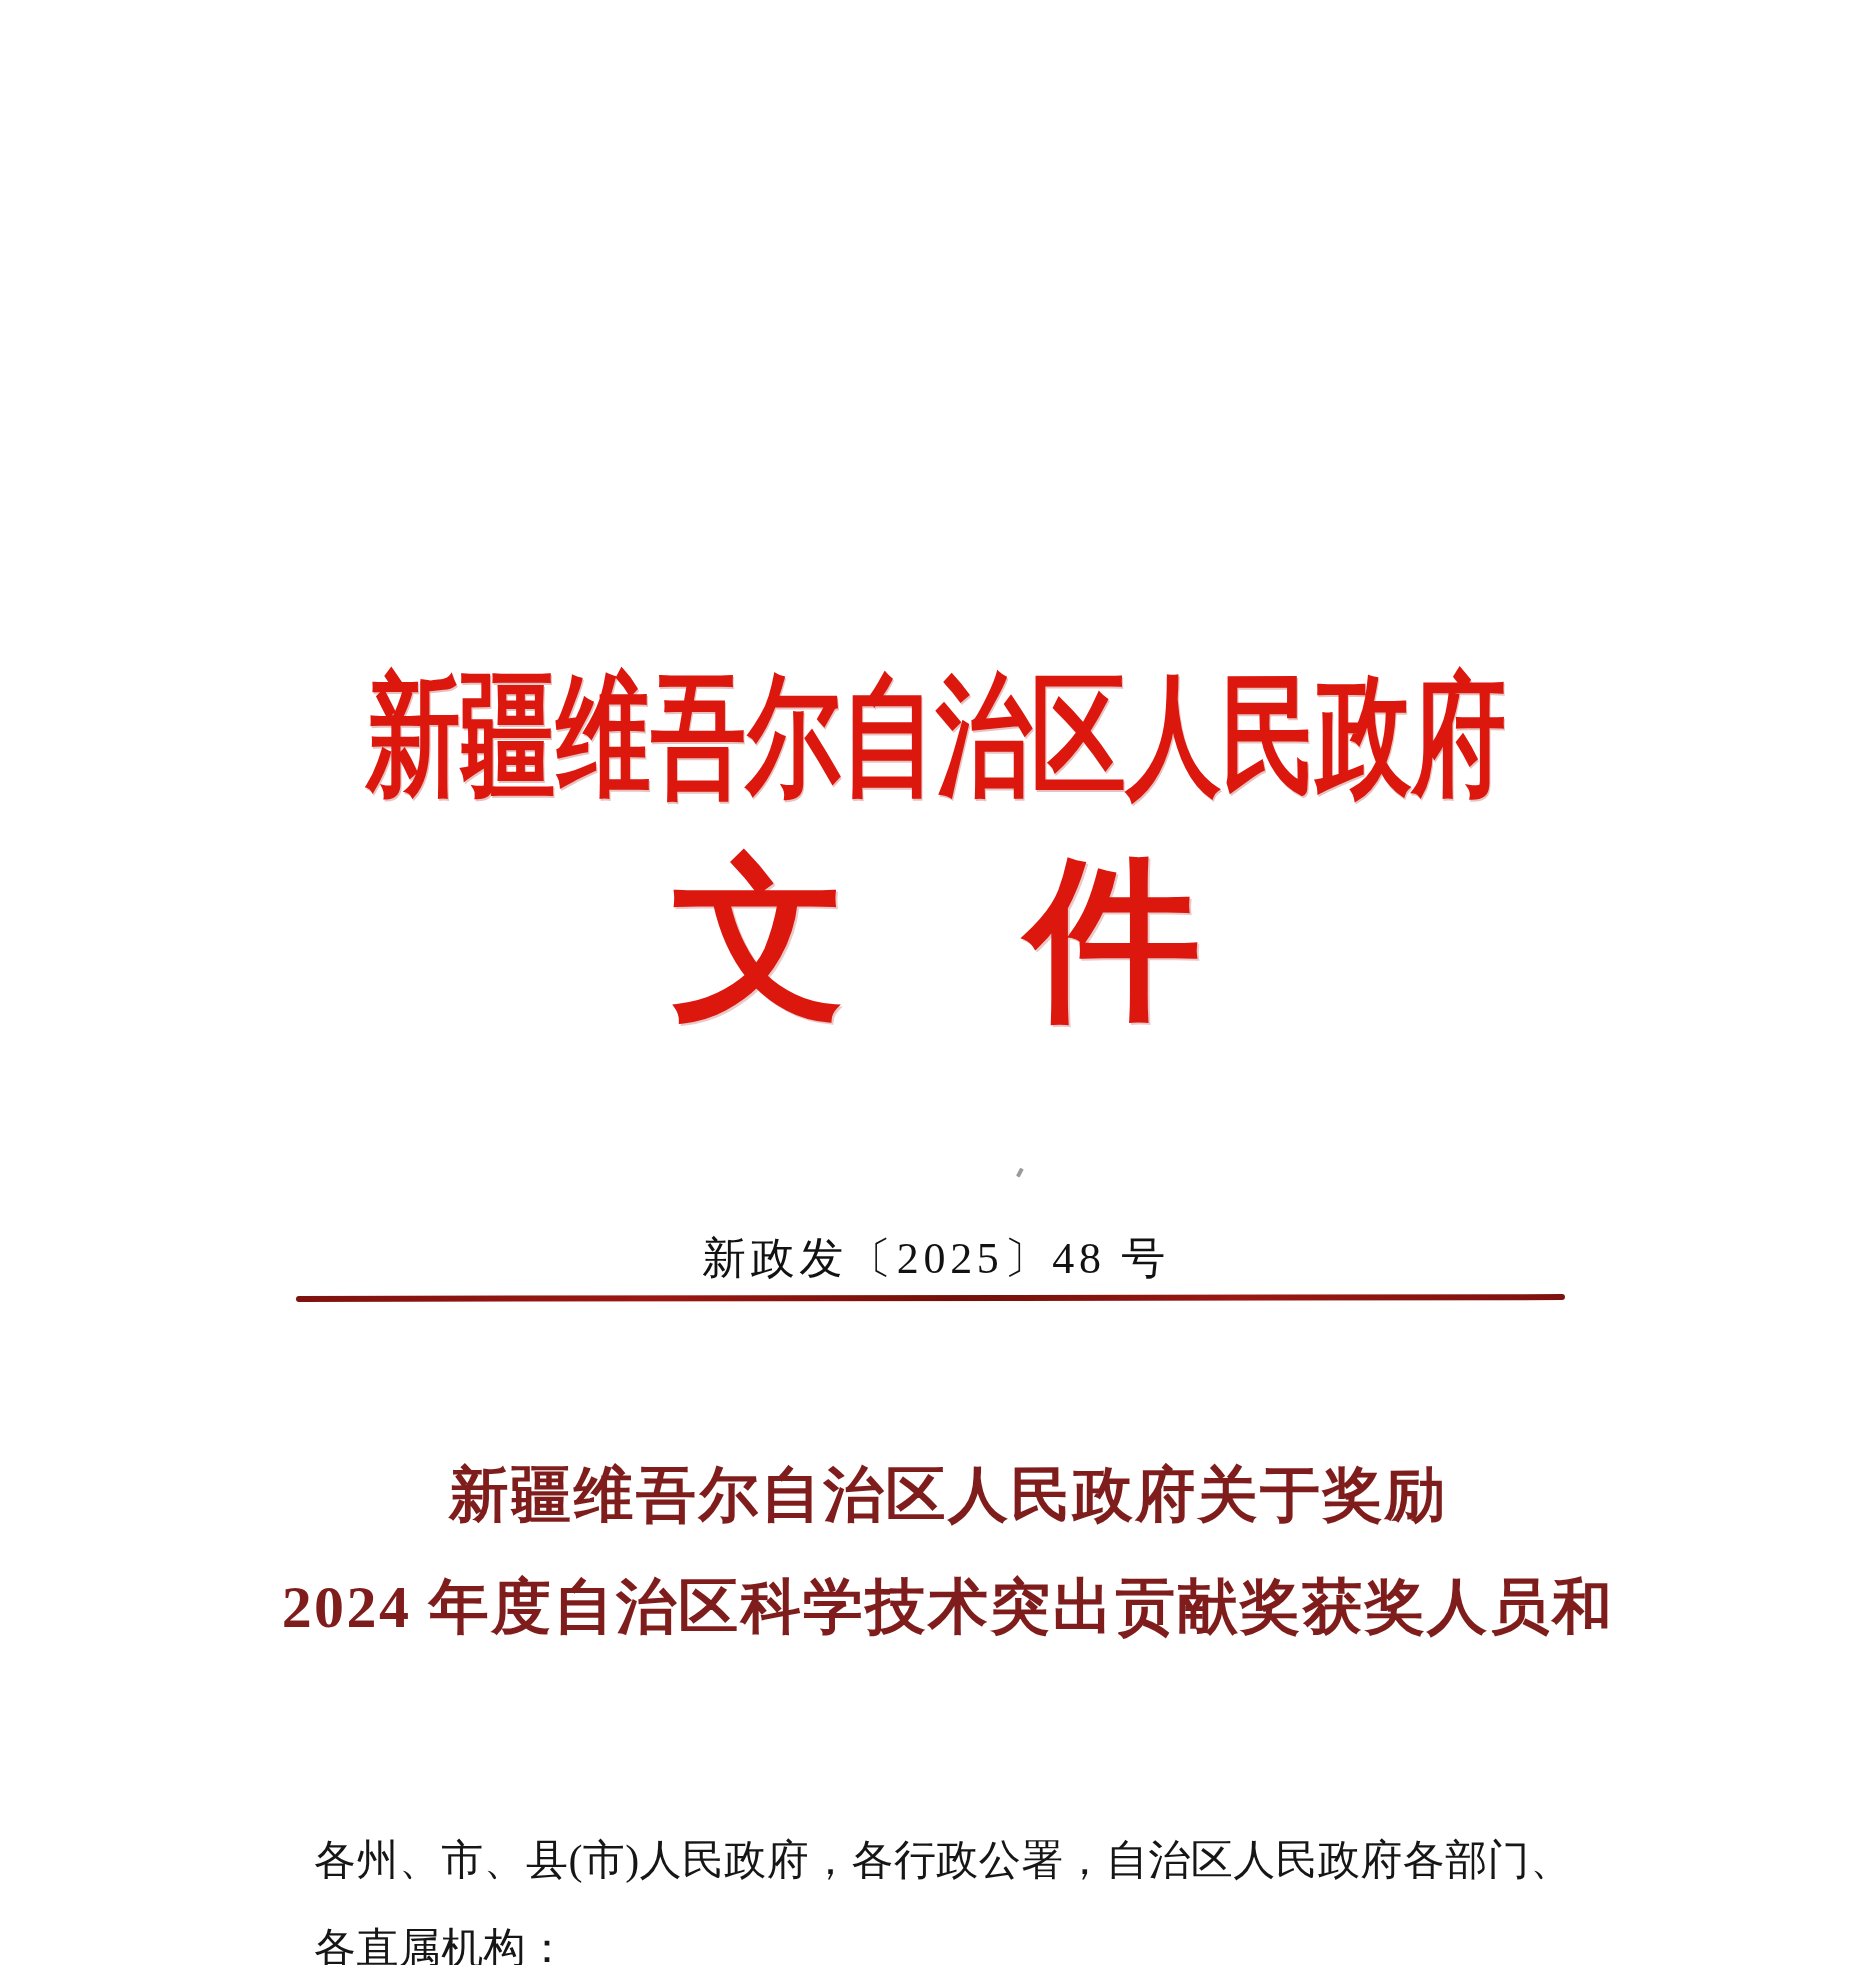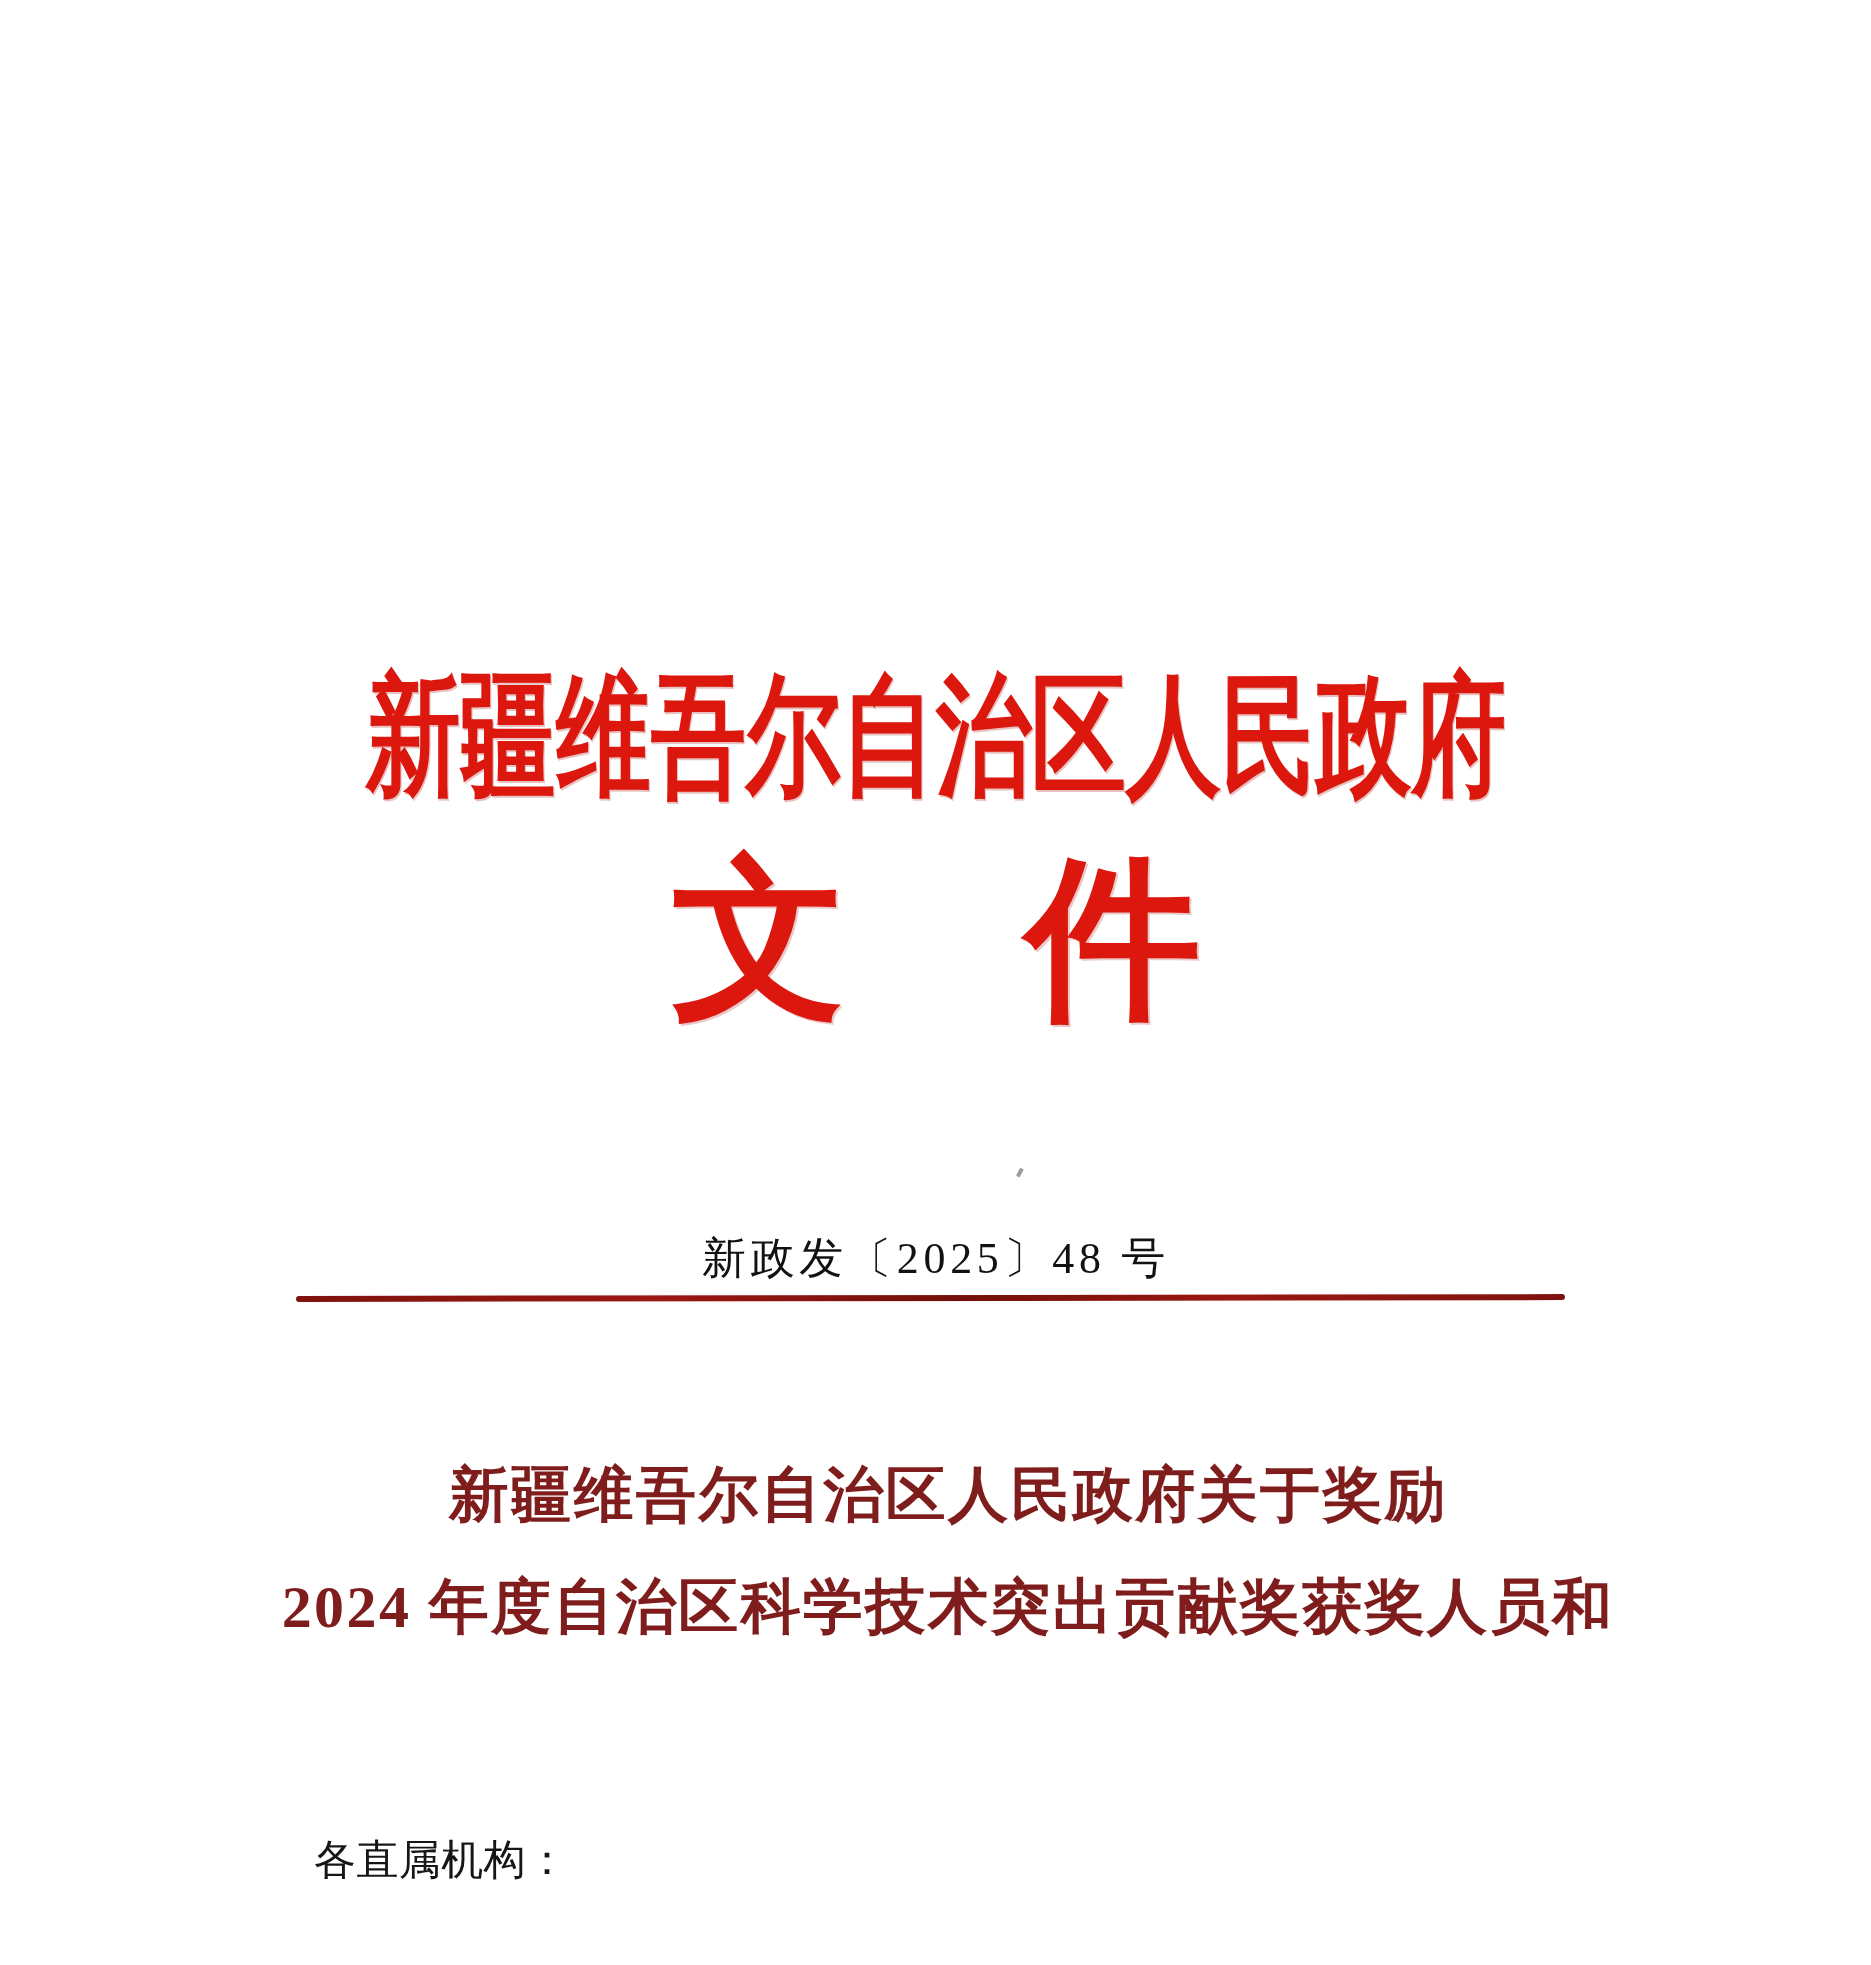--- a/index.html
+++ b/index.html
@@ -121,20 +121,21 @@
   <div class="doc-number">新政发〔2025〕48 号</div>
 
   <div class="red-divider"></div>
 
   <div class="doc-title">
     <div class="title-line">新疆维吾尔自治区人民政府关于奖励</div>
     <div class="title-line">2024 年度自治区科学技术突出贡献奖获奖人员和</div>
   </div>
 
   <div class="doc-body">
+    <div class="body-line">各州、市、县(市)人民政府，各行政公署，自治区人民政府各部门、</div>
     <div class="body-line">各直属机构：</div>
 
   </div>
 
   <div class="speck speck-1"></div>
 
 </div>
 
 
 </body></html>

